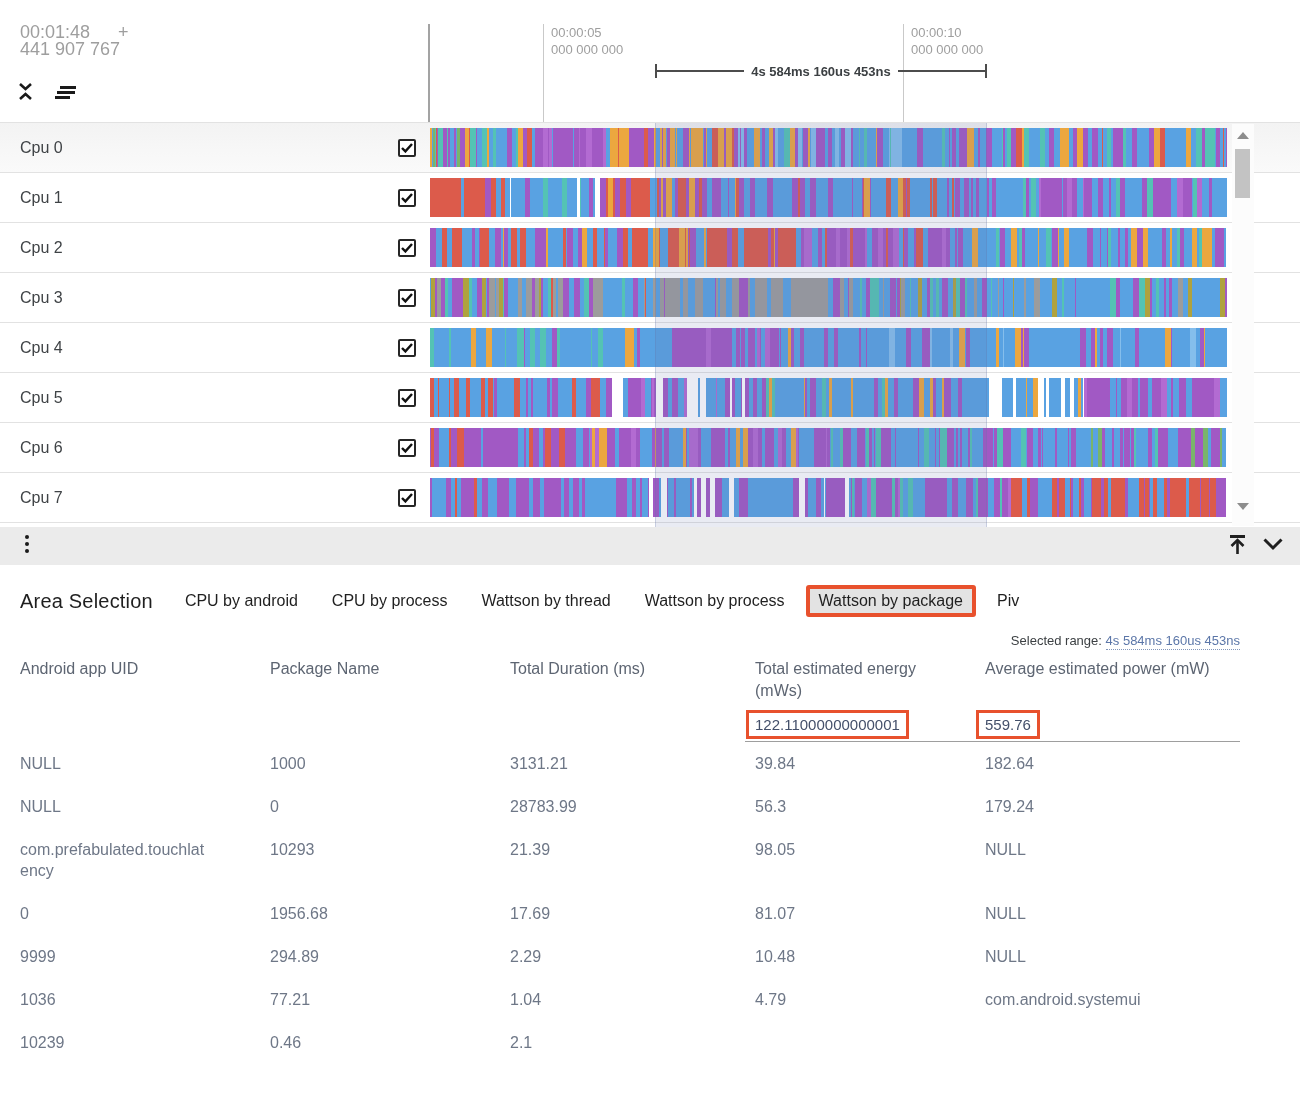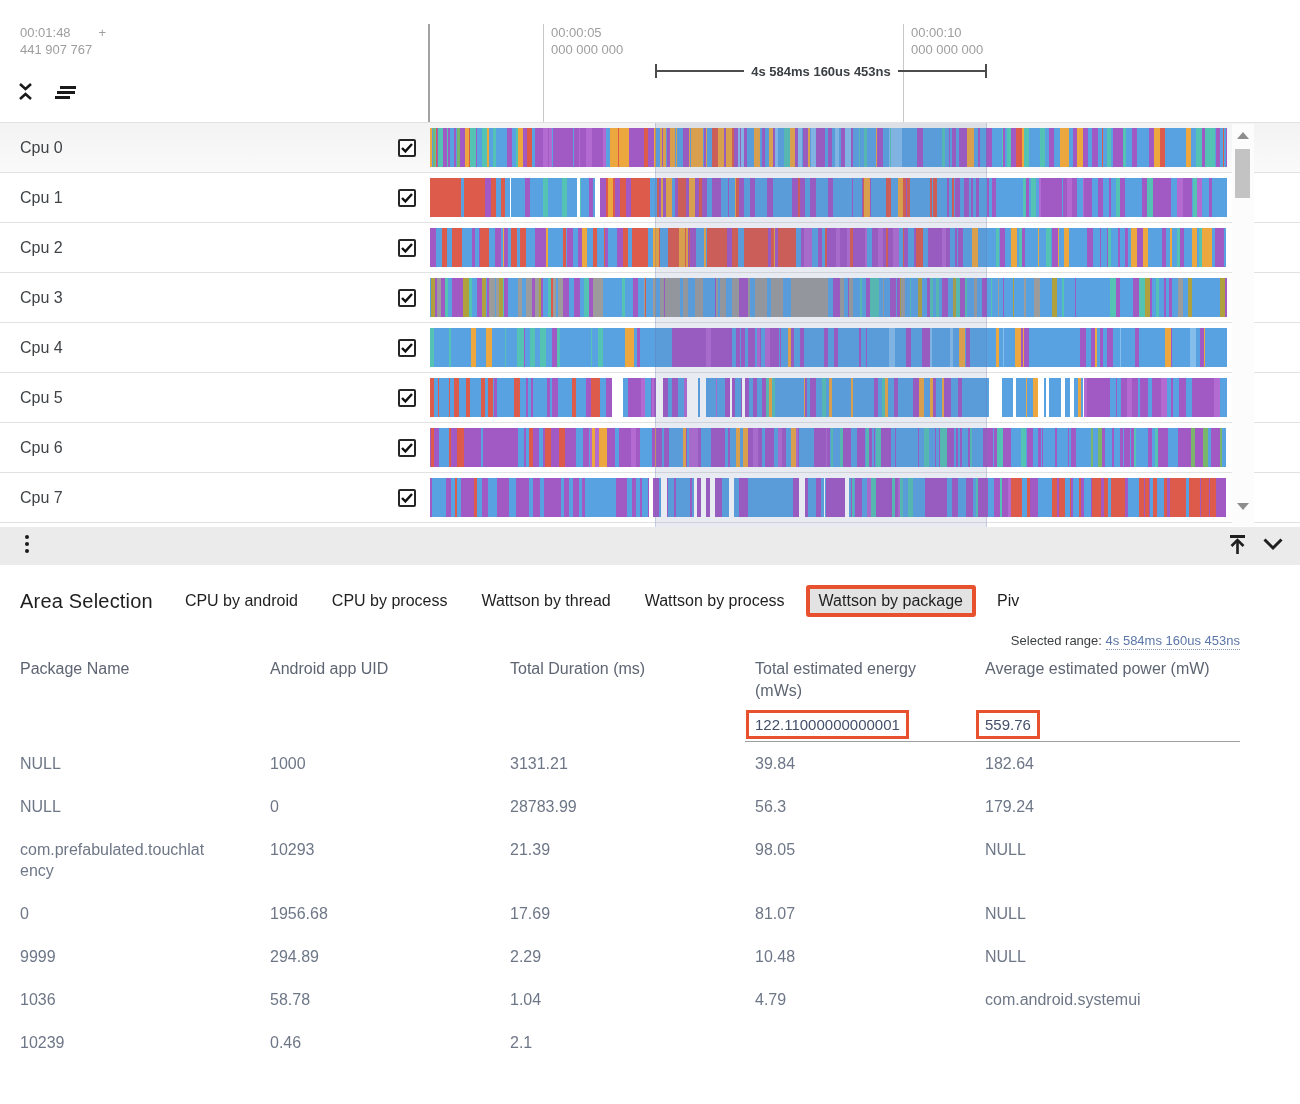--- a/index.html
+++ b/index.html
@@ -6,21 +6,21 @@
   html,body { margin:0; padding:0; }
   body {
     width:1300px; height:1104px; overflow:hidden;
     background:#ffffff;
     font-family:"Liberation Sans", sans-serif;
     -webkit-font-smoothing:antialiased;
   }
 
   
   .timeline-header { position:relative; height:122px; background:#fff; }
-  .origin { position:absolute; left:20px; top:24px; color:#9e9e9e; font-size:13px; line-height:17px; }
+  .origin { position:absolute; left:20px; top:24px; color:#9e9e9e; font-size:18px; line-height:17px; }
   .origin .plus { margin-left:28px; }
   .gridline { position:absolute; top:24px; bottom:0; width:1px; background:#c9c9c9; }
   .gridline.major { width:2px; background:#a3a3a3; }
   .tick-label { position:absolute; top:24px; color:#9e9e9e; font-size:13px; line-height:17px; white-space:pre; }
   .header-icons { position:absolute; left:18px; top:82px; display:flex; gap:20px; align-items:center; }
   .icon-svg { display:block; }
 
   .range-bracket { position:absolute; top:63px; height:16px; display:flex; align-items:center; color:#3c4043; }
   .range-bracket .btick { width:2px; height:14px; background:#4c4c4c; }
   .range-bracket .bline { flex:1; height:2px; background:#4c4c4c; }
@@ -2115,22 +2115,22 @@
       <span class="panel-tab">Piv</span>
     </div>
 
   <div class="selected-range">
     <span>Selected range:</span>
     <span class="range-value">4s 584ms 160us 453ns</span>
   </div>
 
   <div class="agg-table" id="agg-table">
 
-  <div class="th">Package Name</div>
-      <div class="th">Android app UID</div>
+  <div class="th">Android app UID</div>
+      <div class="th">Package Name</div>
       <div class="th">Total Duration (ms)</div>
       <div class="th">Total estimated energy (mWs)</div>
       <div class="th">Average estimated power (mW)</div>
       <div class="sum-cell"></div>
       <div class="sum-cell"></div>
       <div class="sum-cell"></div>
       <div class="sum-cell"><span class="summary-box">122.11000000000001</span></div>
       <div class="sum-cell"><span class="summary-box">559.76</span></div>
       <div class="sum-rule"></div>
       <div class="td pkg">NULL</div>
@@ -2152,21 +2152,21 @@
       <div class="td">1956.68</div>
       <div class="td">17.69</div>
       <div class="td">81.07</div>
       <div class="td pkg">NULL</div>
       <div class="td">9999</div>
       <div class="td">294.89</div>
       <div class="td">2.29</div>
       <div class="td">10.48</div>
       <div class="td pkg">NULL</div>
       <div class="td">1036</div>
-      <div class="td">58.78</div>
+      <div class="td">77.21</div>
       <div class="td">1.04</div>
       <div class="td">4.79</div>
       <div class="td pkg">com.android.systemui</div>
       <div class="td">10239</div>
       <div class="td">0.46</div>
       <div class="td">2.1</div>
     </div>
 </div>
 
 </body></html>

